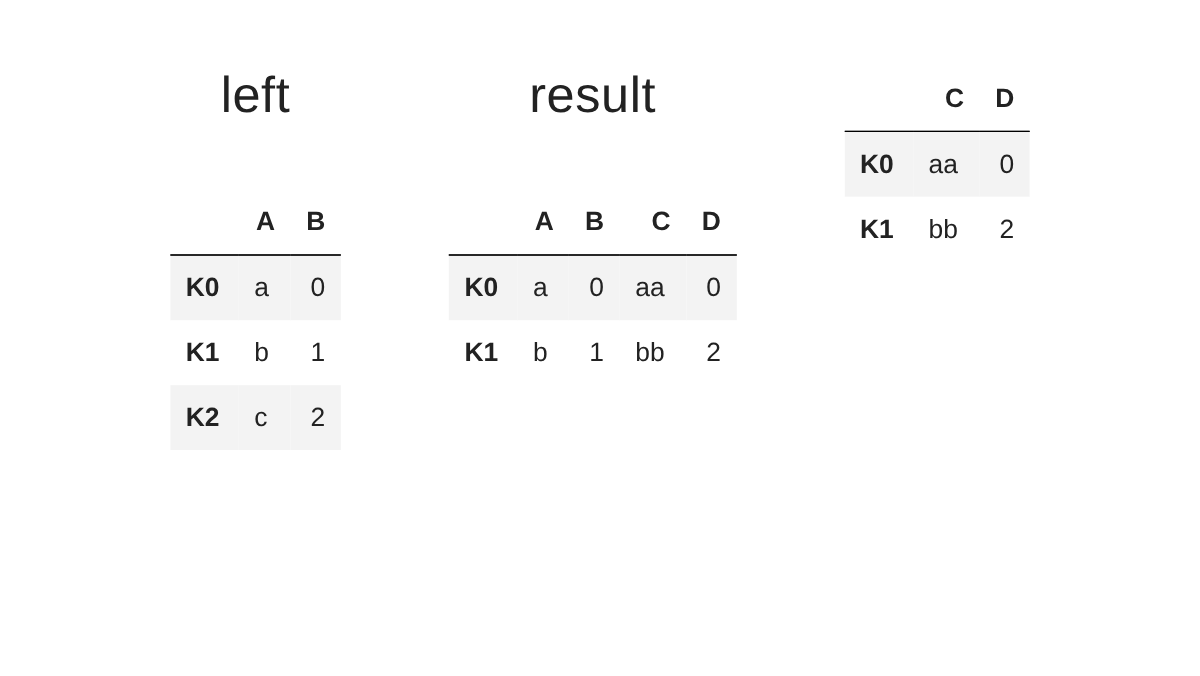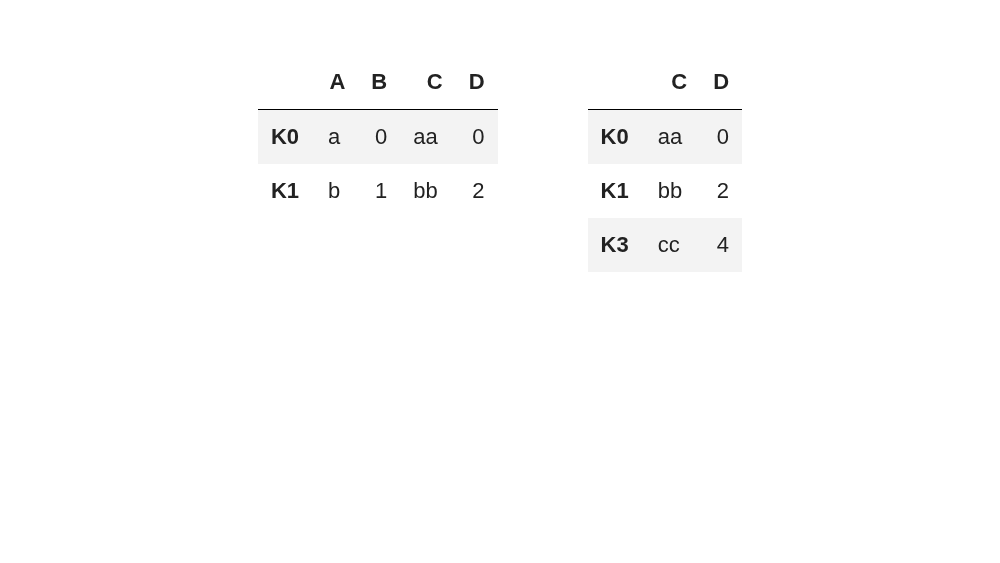--- a/index.html
+++ b/index.html
@@ -64,22 +64,52 @@
     td.text-val {
       text-align: left;
       padding-right: 18px;
     }
   </style>
 </head>
 <body>
 
 <div class="container">
 
+  <div class="table-block">
+    <div class="table-title">left</div>
+    <table>
+      <thead>
+        <tr>
+          <th class="corner row-index"></th>
+          <th class="col-header">A</th>
+          <th class="col-header">B</th>
+        </tr>
+      </thead>
+      <tbody>
+        <tr>
+          <td class="row-index">K0</td>
+          <td class="text-val">a</td>
+          <td>0</td>
+        </tr>
+        <tr>
+          <td class="row-index">K1</td>
+          <td class="text-val">b</td>
+          <td>1</td>
+        </tr>
+        <tr>
+          <td class="row-index">K2</td>
+          <td class="text-val">c</td>
+          <td>2</td>
+        </tr>
+      </tbody>
+    </table>
+  </div>
 
   <div class="table-block">
+    <div class="table-title">result</div>
     <table>
       <thead>
         <tr>
           <th class="corner row-index"></th>
           <th class="col-header">A</th>
           <th class="col-header">B</th>
           <th class="col-header">C</th>
           <th class="col-header">D</th>
         </tr>
       </thead>
@@ -115,22 +145,17 @@
         <tr>
           <td class="row-index">K0</td>
           <td class="text-val">aa</td>
           <td>0</td>
         </tr>
         <tr>
           <td class="row-index">K1</td>
           <td class="text-val">bb</td>
           <td>2</td>
         </tr>
-        <tr>
-          <td class="row-index">K3</td>
-          <td class="text-val">cc</td>
-          <td>4</td>
-        </tr>
       </tbody>
     </table>
   </div>
 
 </div>
 
 </body></html>

